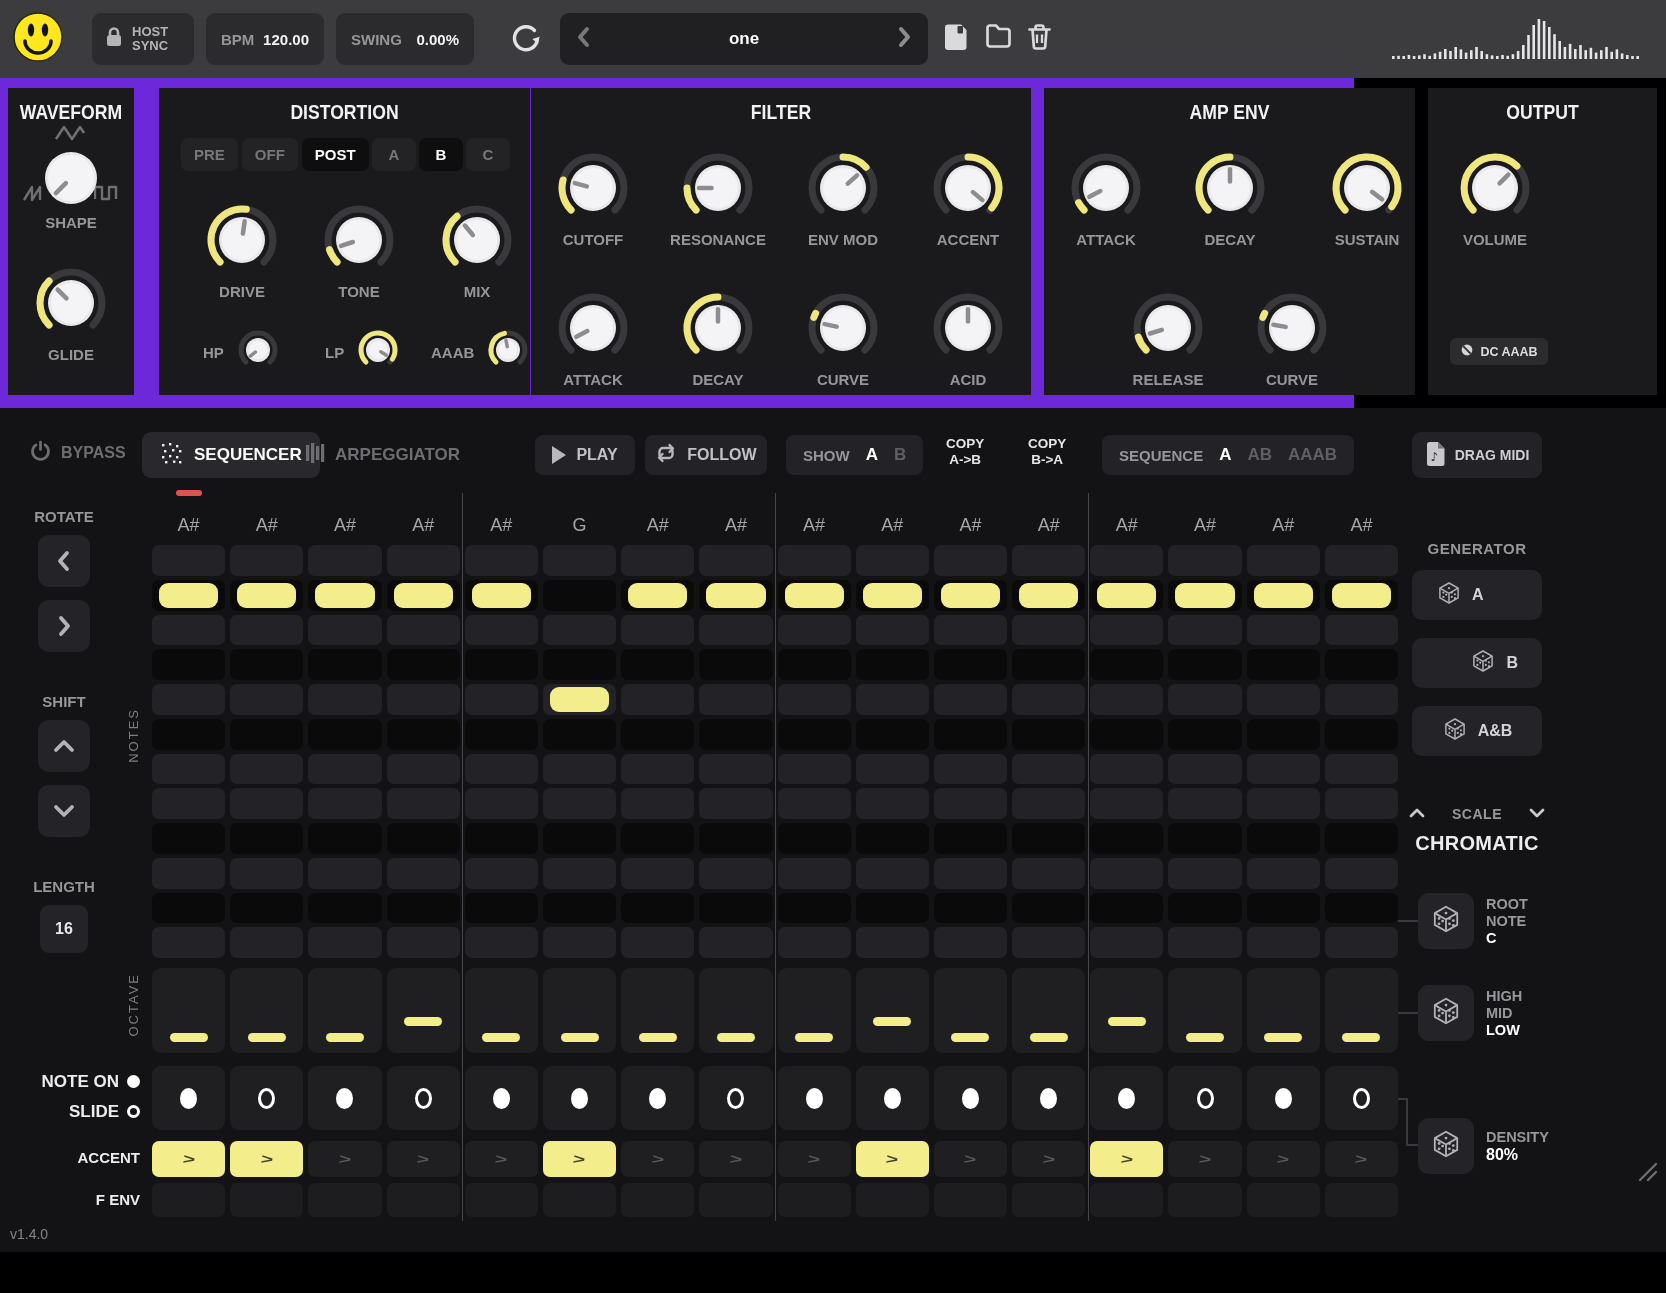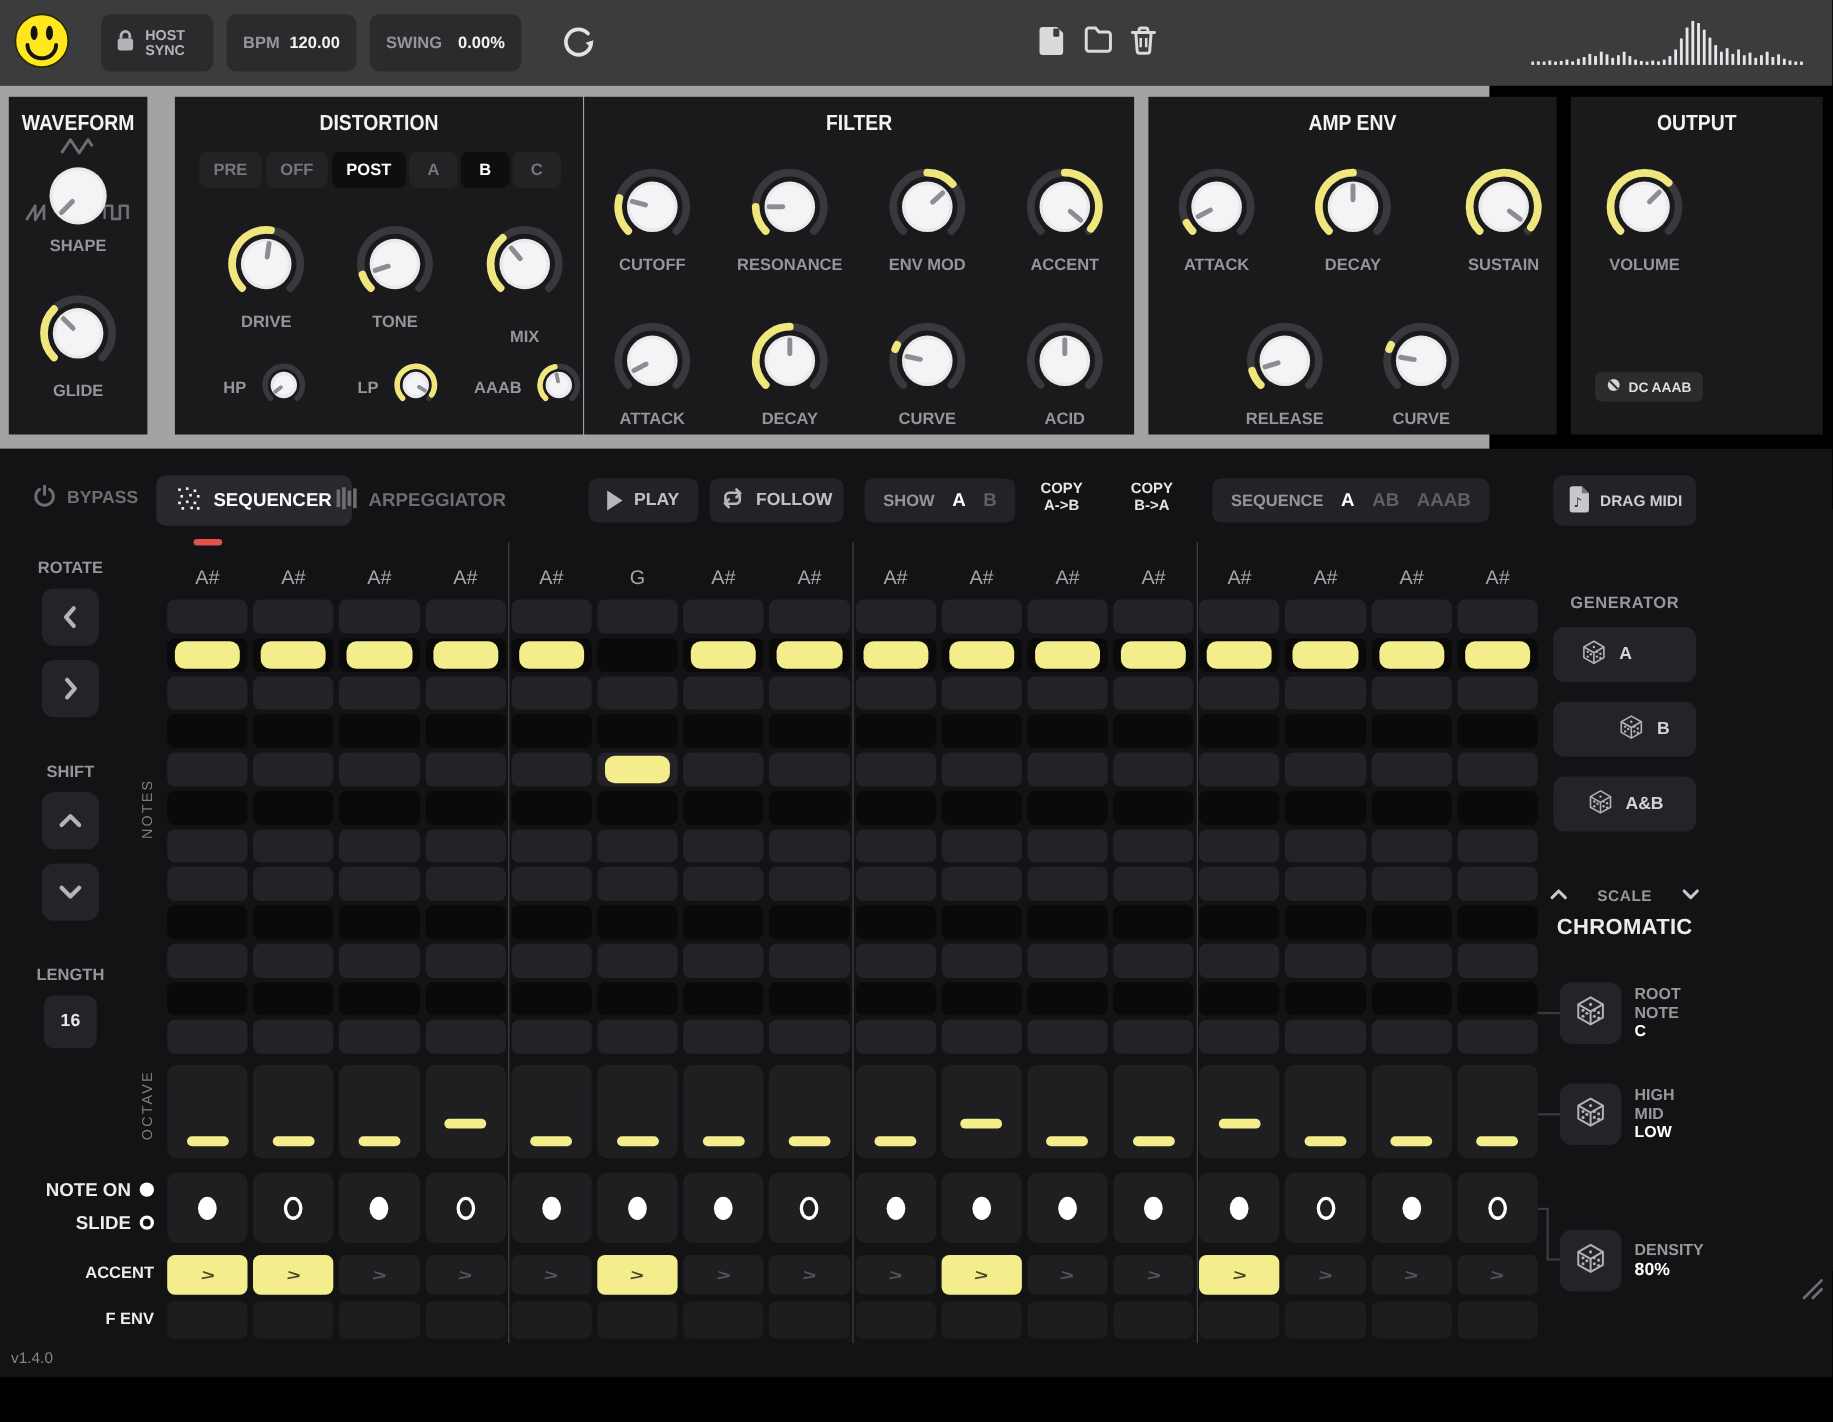--- a/index.html
+++ b/index.html
@@ -16,41 +16,41 @@
   #swingbox{left:336px;width:138px;justify-content:space-between;padding:0 15px;}
   .tb-label{font-size:15px;font-weight:700;color:#96969a;}
   .tb-value{font-size:15px;font-weight:700;color:#f2f2f4;}
   #refresh{position:absolute;left:508px;top:21px;}
   #presetbox{left:560px;width:368px;background:#202023;justify-content:space-between;padding:0 12px;}
   .preset-name{color:#fafafa;font-size:17px;font-weight:700;}
   .tbicon{position:absolute;top:23px;cursor:pointer;}
   #saveicon{left:944px;} #foldericon{left:985px;} #trashicon{left:1027px;}
   #waveviz{position:absolute;left:1392px;top:15px;}
   
-  .panelstrip{position:absolute;left:0;top:78px;width:1354px;height:330px;background:#a3a3a3;}
+  .panelstrip{position:absolute;left:0;top:78px;width:1354px;height:330px;background:#6d28d9;}
   .panel{position:absolute;top:10px;height:307px;background:#1a1a1c;}
   #p-wave{left:8px;width:126px;} #p-dist{left:159px;width:371px;}
   #p-filt{left:531px;width:500px;} #p-amp{left:1044px;width:371px;} #p-out{left:1428px;width:229px;}
   .ptitle{position:absolute;top:13px;left:0;right:0;text-align:center;font-size:20px;font-weight:800;
           color:#f2f2f3;transform:scaleX(.88);letter-spacing:0;}
   .knob{position:absolute;display:flex;flex-direction:column;align-items:center;width:78px;}
   .knob .knob-label{font-size:15px;font-weight:700;color:#96969a;margin-top:0px;white-space:nowrap;}
   .knob.small{flex-direction:row;width:auto;gap:12px;}
   .knob.small .knob-label{margin:0;}
   #k-shape{left:31px;top:58px;width:64px;} #k-glide{left:24px;top:176px;}
   .wicon{position:absolute;}
   #icon-tri{left:46px;top:36px;} #icon-saw{left:14px;top:96px;} #icon-sq{left:86px;top:96px;}
   .btn-opts{position:absolute;display:flex;gap:4px;}
   #dist-modes{left:22px;top:50px;}
   #dist-types{right:20px;top:50px;gap:3px;}
   .btn-opts .opt{height:33px;padding:0 13px;background:#232326;border-radius:7px;font-size:15px;
                  font-weight:700;color:#77777b;display:flex;align-items:center;cursor:pointer;}
   #dist-types .opt{width:44px;padding:0;justify-content:center;}
   .btn-opts .opt.active{background:#0e0e0f;color:#ffffff;}
-  #k-drive{left:44px;top:113px;} #k-tone{left:161px;top:113px;} #k-mix{left:279px;top:113px;gap:14px;}
+  #k-drive{left:44px;top:113px;} #k-tone{left:161px;top:113px;} #k-mix{left:279px;top:113px;}
   #k-hp{left:44px;top:240px;} #k-lp{left:166px;top:240px;} #k-level{left:272px;top:240px;}
   #k-cutoff{left:23px;top:61px;} #k-resonance{left:148px;top:61px;} #k-envmod{left:273px;top:61px;} #k-faccent{left:398px;top:61px;}
   #k-fattack{left:23px;top:201px;} #k-fdecay{left:148px;top:201px;} #k-fcurve{left:273px;top:201px;} #k-acid{left:398px;top:201px;}
   #k-aattack{left:23px;top:61px;} #k-adecay{left:147px;top:61px;} #k-sustain{left:284px;top:61px;text-align:center;}
   #k-release{left:85px;top:201px;} #k-acurve{left:209px;top:201px;}
   #k-volume{left:28px;top:61px;}
   #dcblock{position:absolute;left:22px;top:250px;width:98px;height:27px;background:#2c2c2f;border-radius:6px;
            display:flex;align-items:center;justify-content:center;gap:6px;font-size:12.5px;font-weight:700;color:#dededf;cursor:pointer;}
   
   .seq{position:absolute;left:0;top:408px;width:1666px;height:844px;background:#131315;}
@@ -189,20 +189,33 @@
       <span class="tb-value">0.00%</span>
     </div>
 
     <span id="refresh">
       <svg width="36" height="36" viewBox="0 0 36 36" fill="none">
         <path d="M26.5 9.5 A11.5 11.5 0 1 0 29.4 18.5" stroke="#e2e2e5" stroke-width="3.4" stroke-linecap="round"></path>
         <path d="M29.5 22.5 l-5.2 -4.6 l7.4 -2.2 z" fill="#e2e2e5"></path>
       </svg>
     </span>
 
+    <div class="tbbtn" id="presetbox">
+      <span>
+        <svg width="24" height="28" viewBox="0 0 24 28" fill="none">
+            <polyline points="15,6 8,14 15,22" stroke="#78787c" stroke-width="4" stroke-linecap="round" stroke-linejoin="round"></polyline>
+          </svg>
+      </span>
+      <span class="preset-name">one</span>
+      <span>
+        <svg width="24" height="28" viewBox="0 0 24 28" fill="none">
+            <polyline points="9,6 16,14 9,22" stroke="#8d8d91" stroke-width="4" stroke-linecap="round" stroke-linejoin="round"></polyline>
+          </svg>
+      </span>
+    </div>
 
     <span class="tbicon" id="saveicon">
       <svg width="26" height="28" viewBox="0 0 26 28">
         <path d="M4 1.5 h13 l5.5 5.5 v17 a3 3 0 0 1 -3 3 h-15.5 a3 3 0 0 1 -3 -3 v-19.5 a3 3 0 0 1 3 -3 z" fill="#dadadd"></path>
         <rect x="13.5" y="3" width="5.5" height="7.5" rx="1.2" fill="#3c3c3f"></rect>
       </svg>
     </span>
     <span class="tbicon" id="foldericon">
       <svg width="27" height="26" viewBox="0 0 27 26" fill="none">
         <path d="M2.5 5 a2.5 2.5 0 0 1 2.5 -2.5 h6 l3 3.5 h8 a2.5 2.5 0 0 1 2.5 2.5 v12.5 a2.5 2.5 0 0 1 -2.5 2.5 h-17 a2.5 2.5 0 0 1 -2.5 -2.5 z" stroke="#dadadd" stroke-width="2.7"></path>

